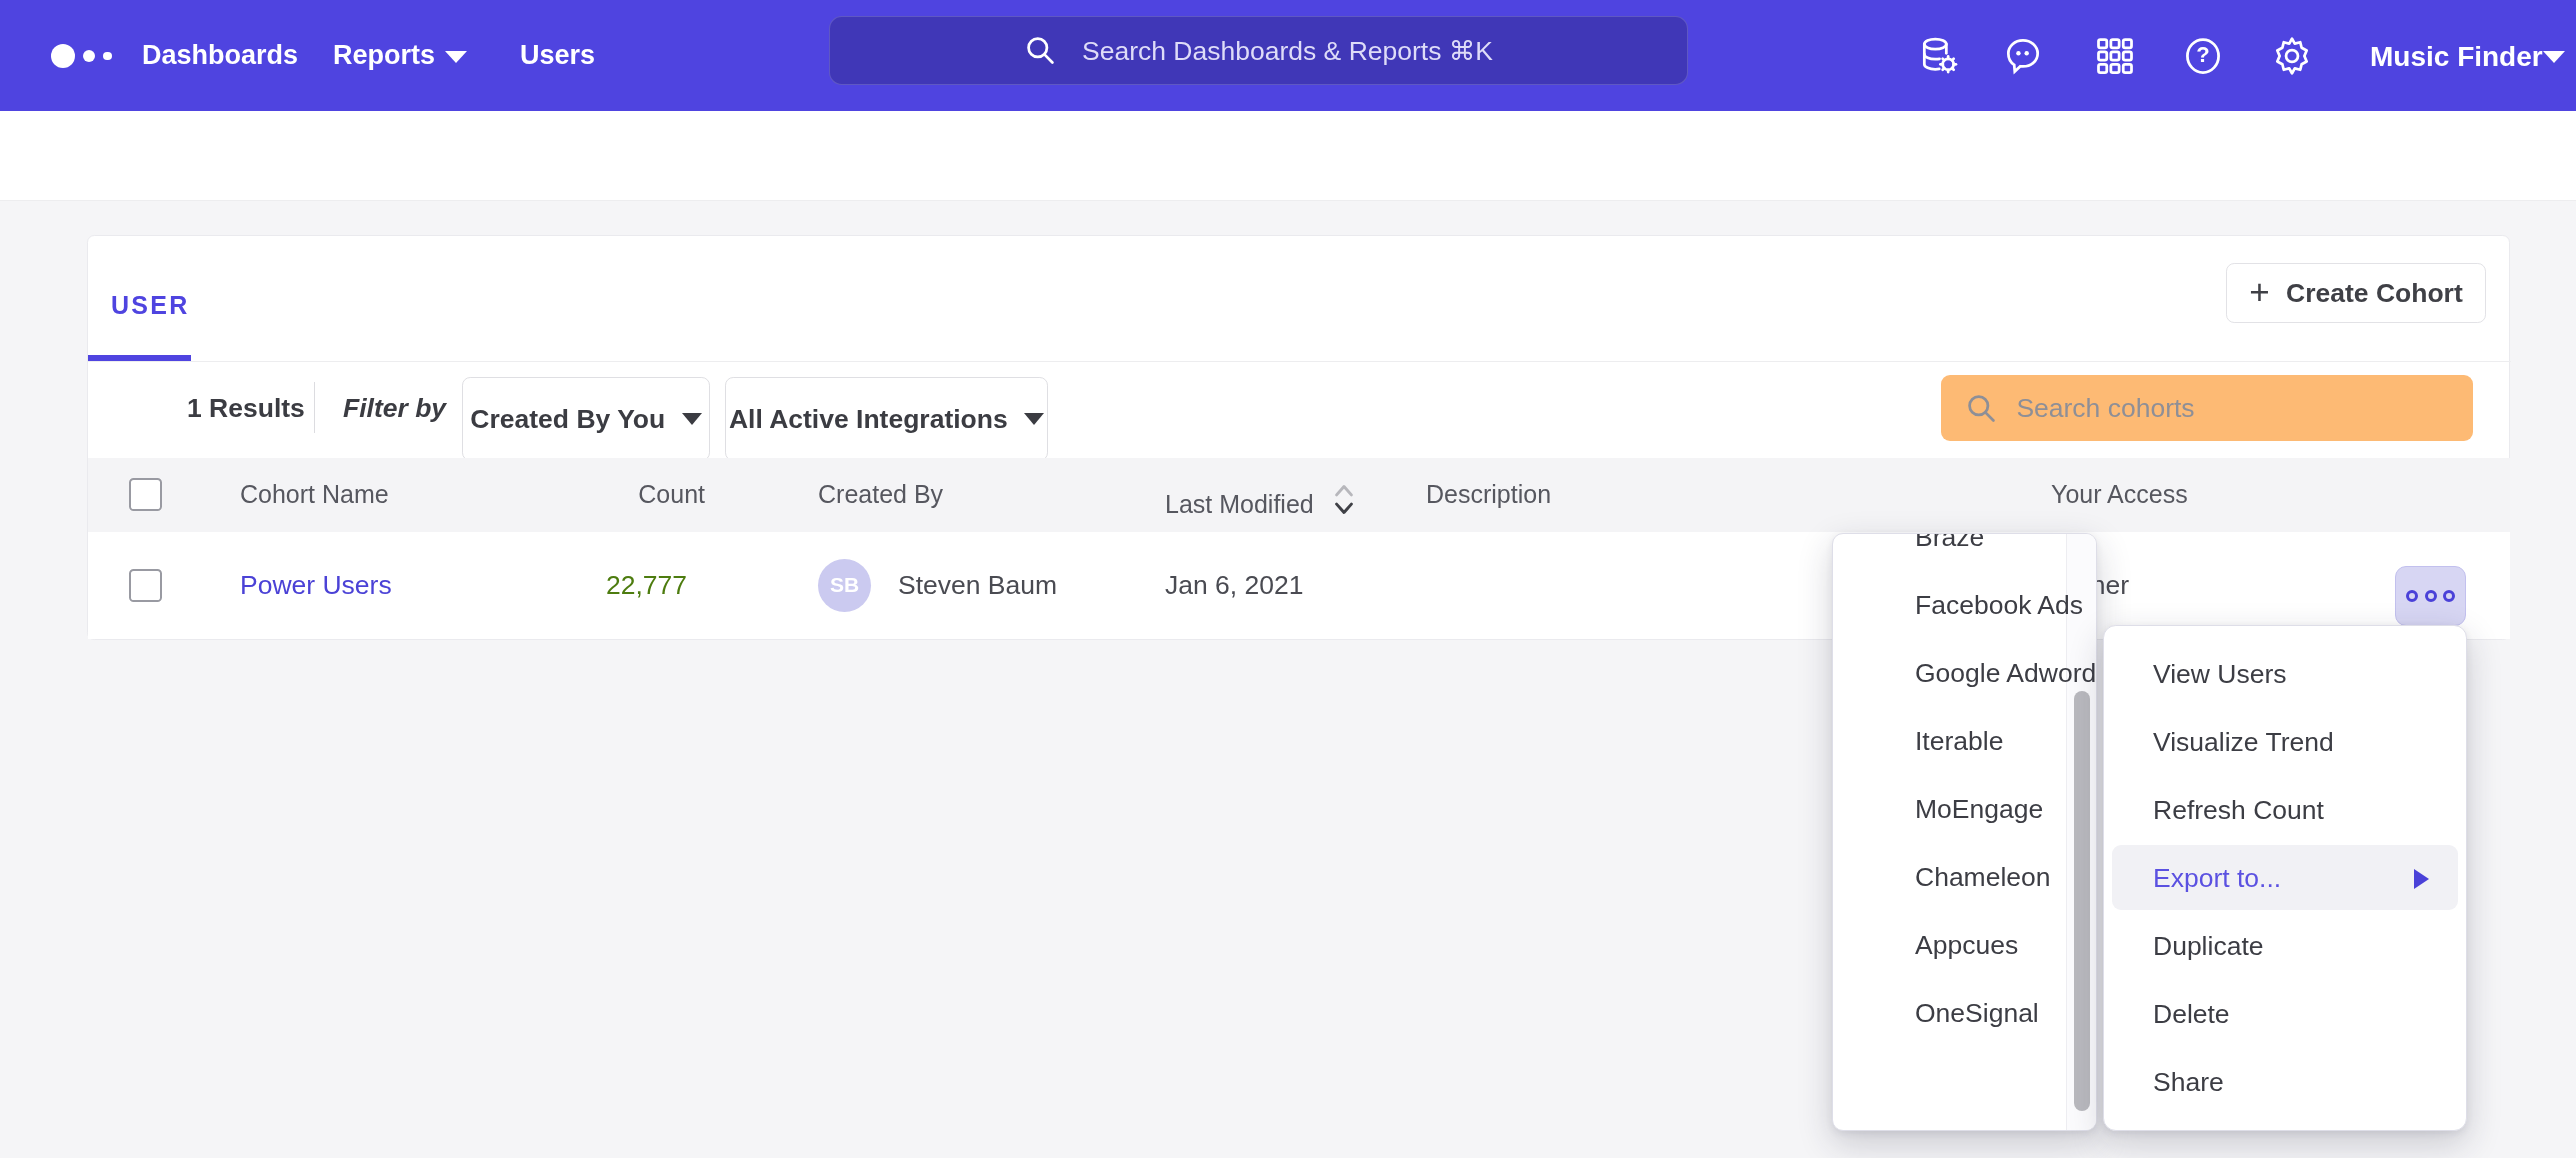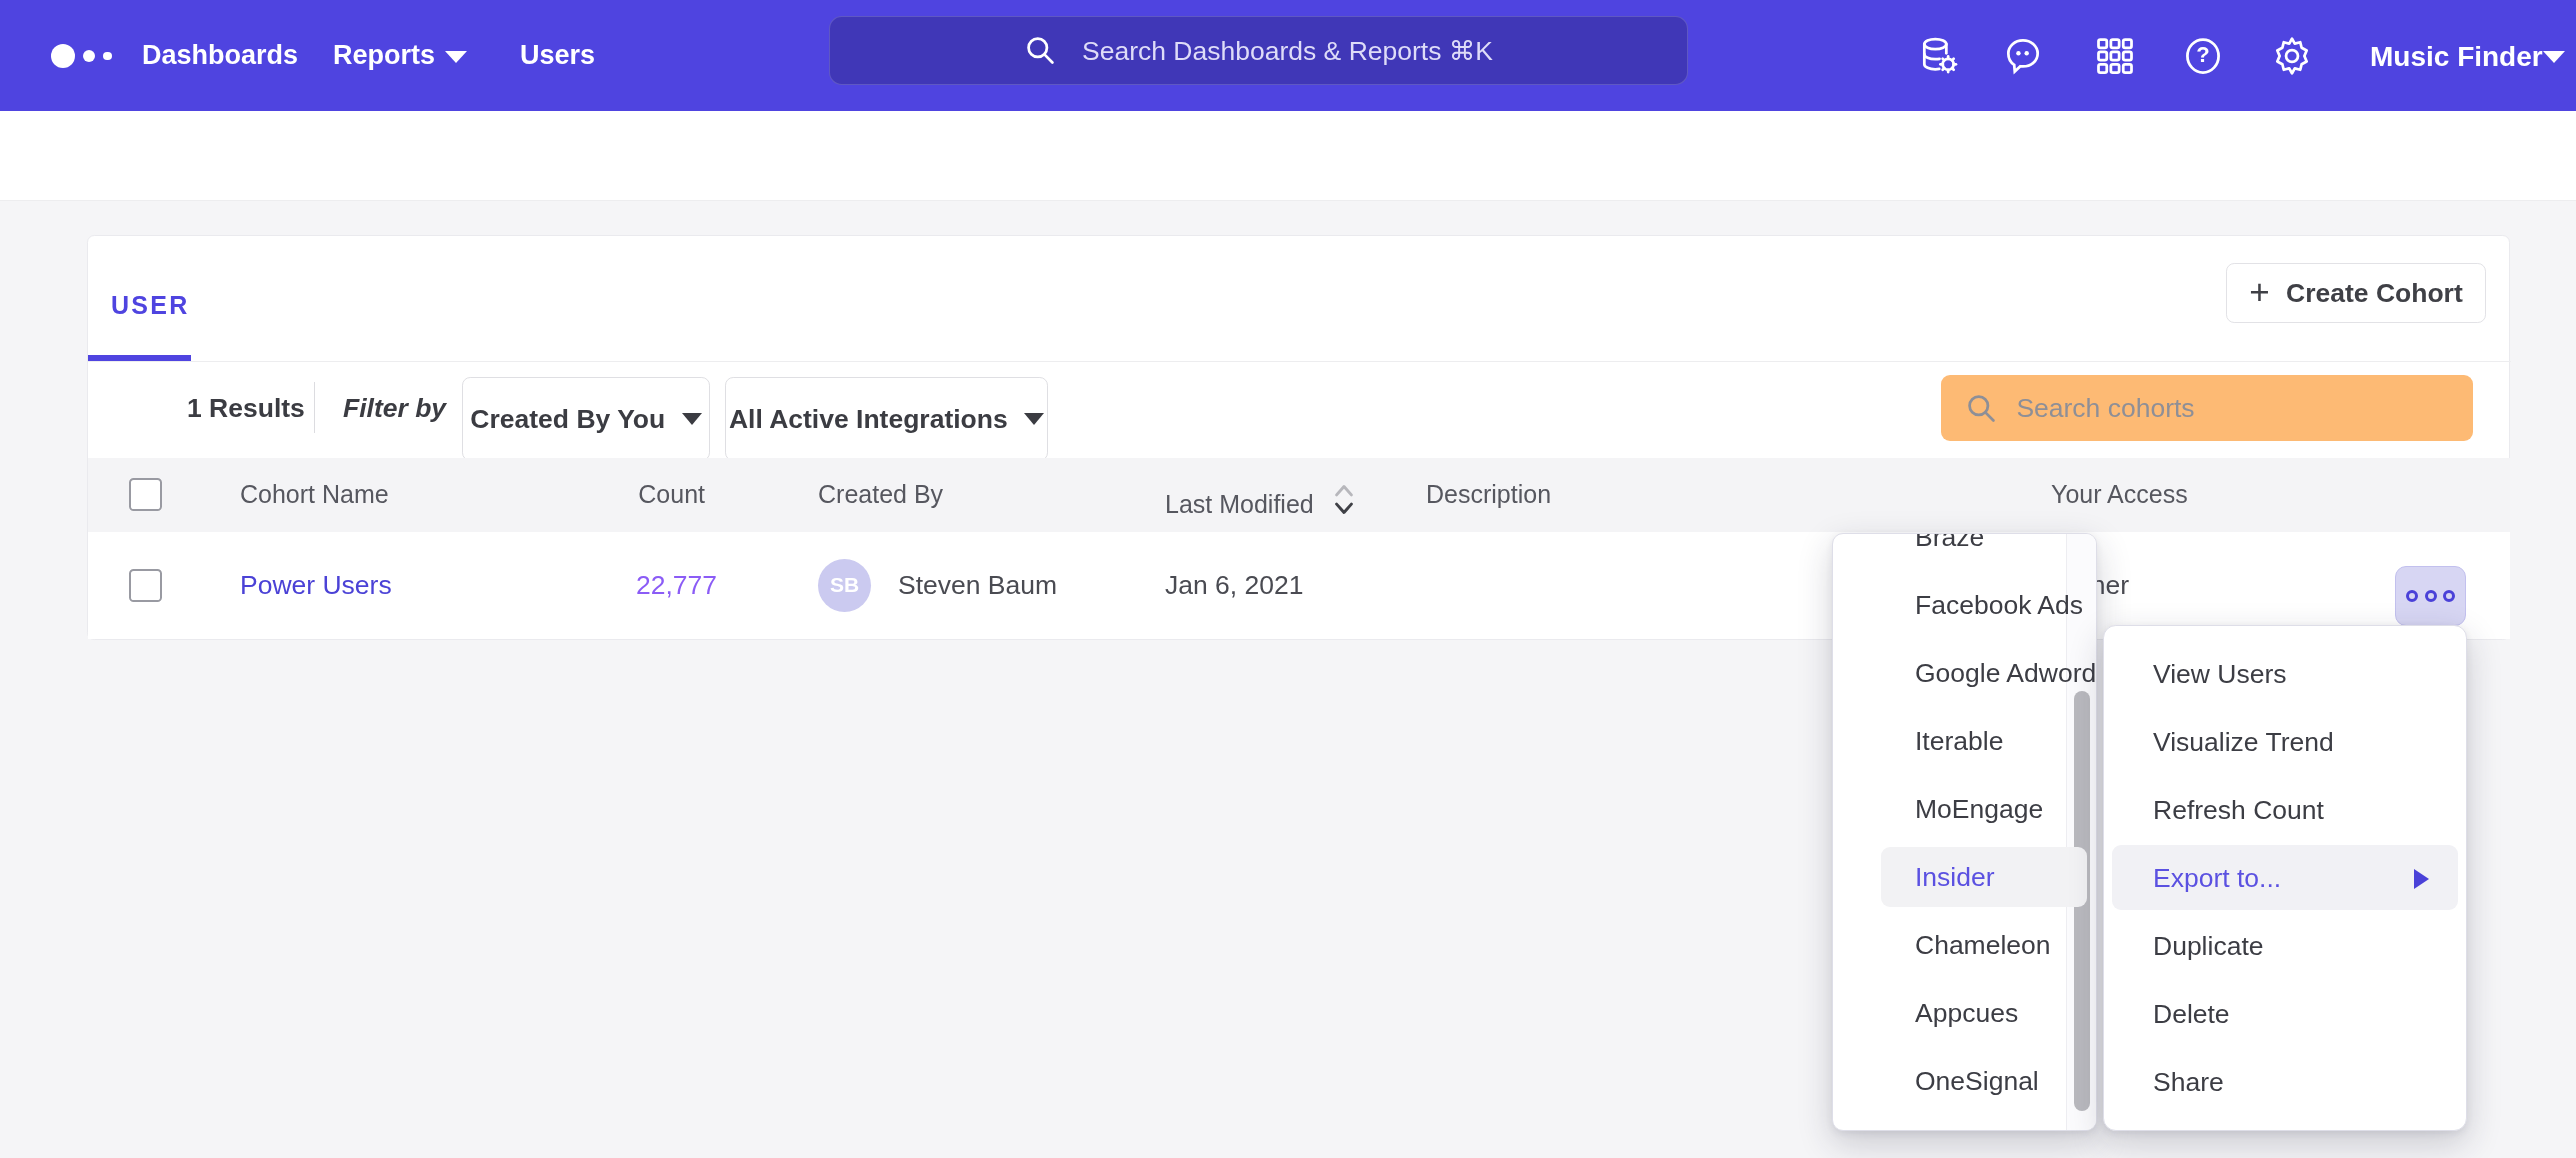--- a/index.html
+++ b/index.html
@@ -85,21 +85,21 @@
   .checkbox{position:absolute;width:33px;height:33px;border:2.7px solid #999aa2;border-radius:4.6px;background:#fff;cursor:pointer;}
   .cb-head{left:41px;top:20px;}
   .h-name{left:152px;} .h-count{left:461px;width:156px;text-align:right;} .h-createdby{left:730px;}
   .h-lastmod{left:1077px;cursor:pointer;} .h-desc{left:1338px;} .h-access{left:1963px;}
   .sorticon{display:inline-block;vertical-align:-5.5px;margin-left:11px;}
 
   .trow{position:absolute;left:0;top:296px;width:2422px;height:107px;background:#fff;}
   .cb-row{left:41px;top:37px;}
   .cell{position:absolute;top:40px;font-size:26.5px;color:var(--ink2);line-height:27px;}
   .c-name{left:152px;color:var(--link);cursor:pointer;}
-  .c-count{left:473px;width:156px;text-align:right;color:#8b5cf6;}
+  .c-count{left:443px;width:156px;text-align:right;color:#4d7c0f;}
   .avatar{position:absolute;left:730px;top:26.5px;width:53px;height:53px;border-radius:50%;background:#cbcaf0;
     display:flex;align-items:center;justify-content:center;font-size:21px;font-weight:700;color:#fff;}
   .c-createdby{left:801px;margin-left:9px;}
   .c-lastmod{left:1077px;}
   .c-access{left:1963px;}
   .row-actions{position:absolute;left:2307px;top:34px;width:71px;height:60px;border-radius:11px;
     background:#d7d6f3;border:1.8px solid #c2c0ee;display:flex;align-items:center;justify-content:center;gap:6.4px;cursor:pointer;}
   .row-actions i{width:12px;height:12px;border:3.2px solid #4a41d8;border-radius:50%;display:block;}
 
   
@@ -270,21 +270,20 @@
   </div>
 </section>
 
 <div class="menu submenu">
   <div class="submenu-items">
     <div class="mitem">Braze</div>
     <div class="mitem">Facebook Ads</div>
     <div class="mitem">Google Adwords</div>
     <div class="mitem">Iterable</div>
     <div class="mitem">MoEngage</div>
-    <div class="mitem hl">Insider</div>
     <div class="mitem">Chameleon</div>
     <div class="mitem">Appcues</div>
     <div class="mitem">OneSignal</div>
   </div>
   <div class="sb-track"></div>
   <div class="sb-thumb"></div>
 </div>
 
 <div class="menu ctxmenu">
   <div class="mitem">View Users</div>

